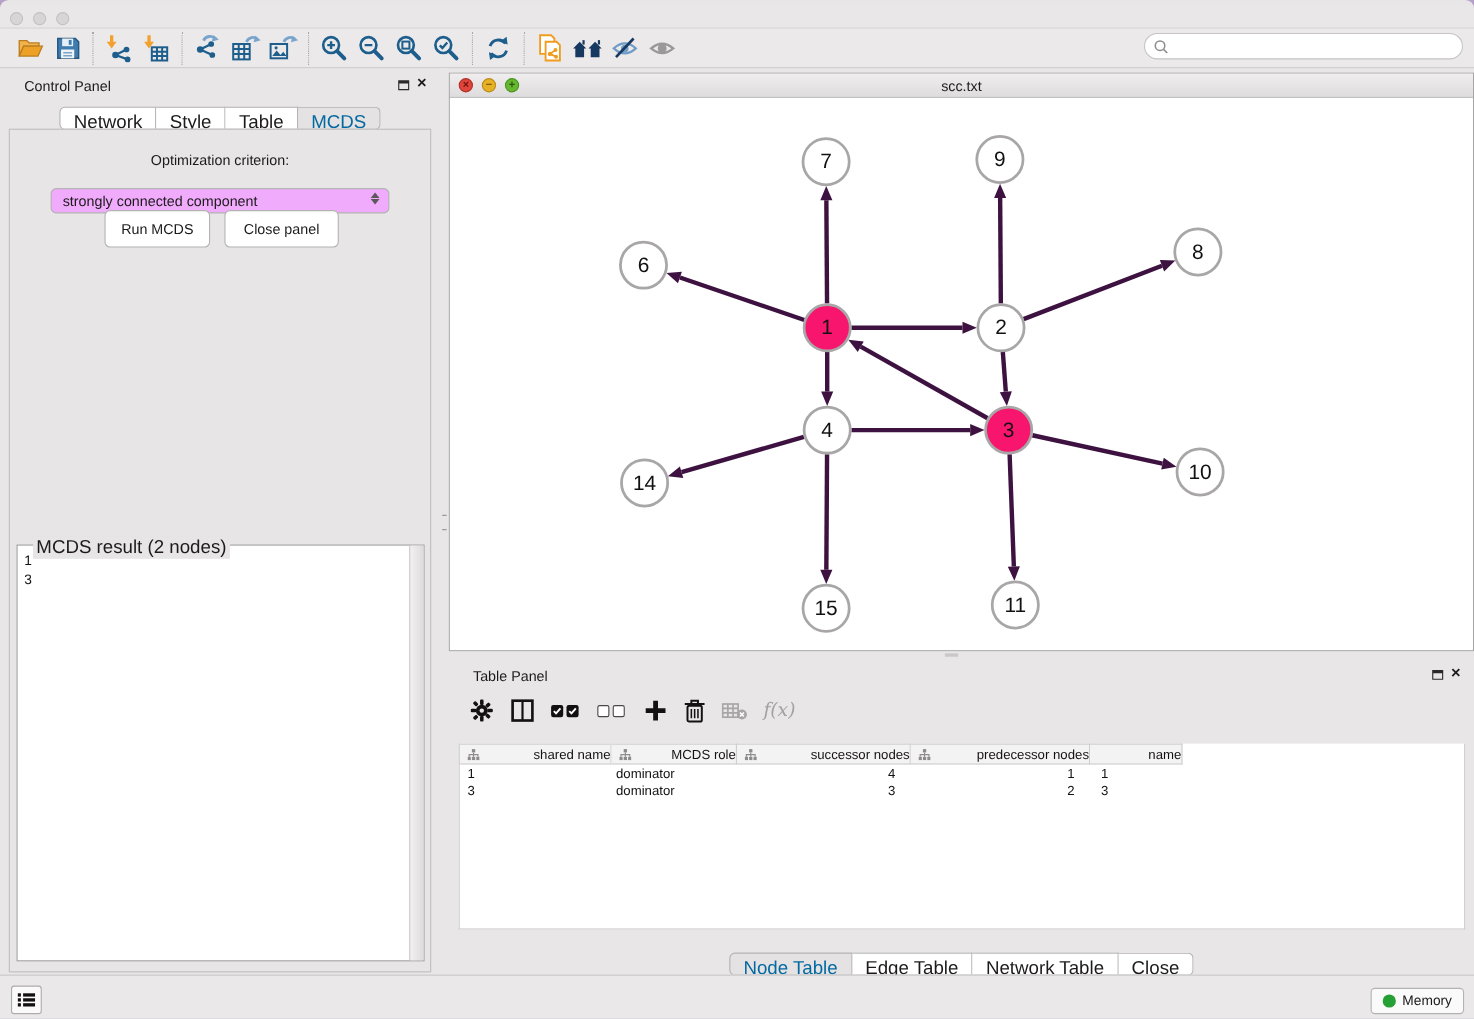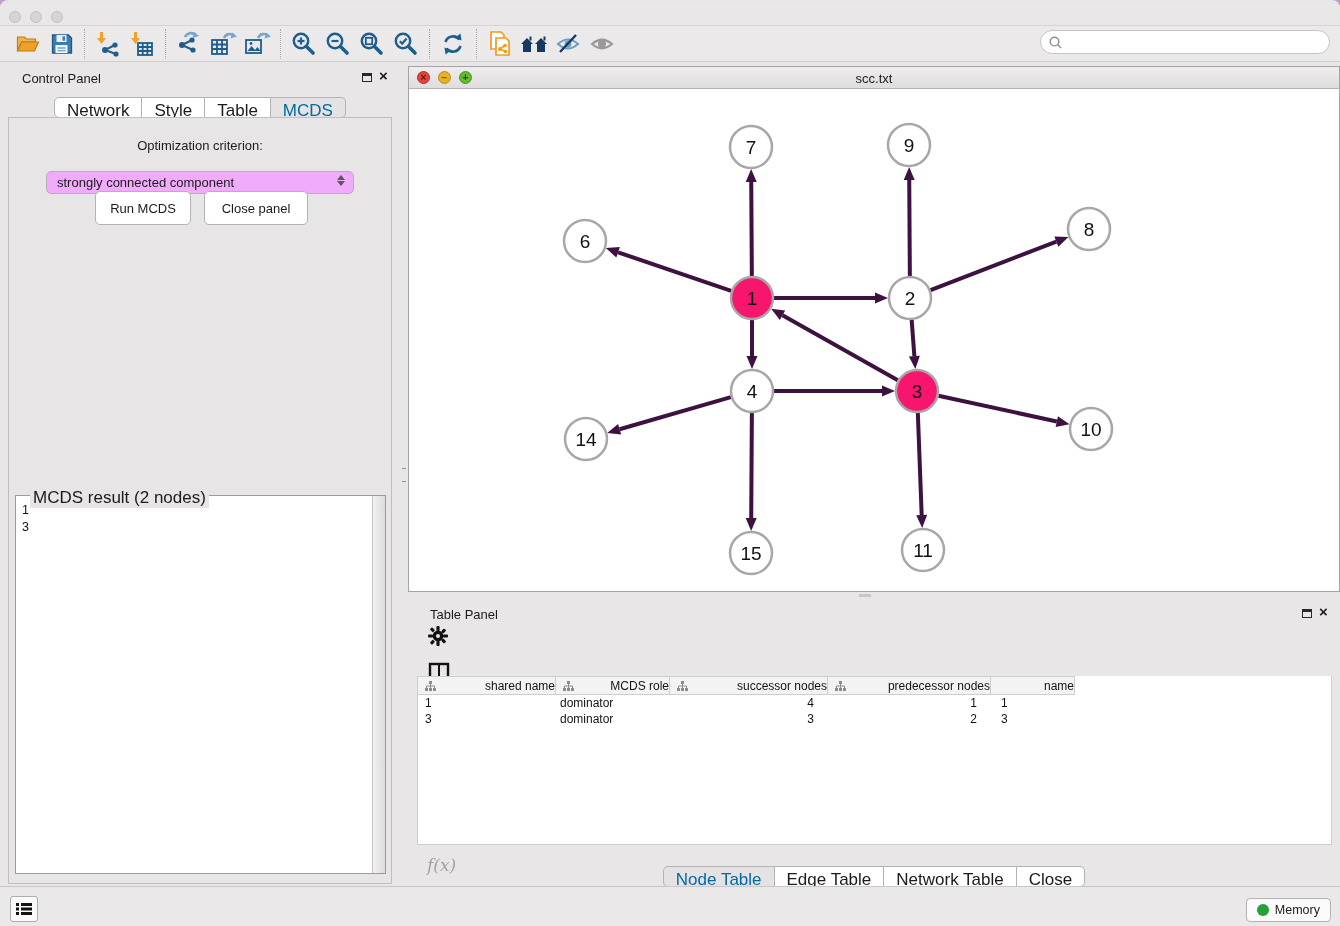--- a/index.html
+++ b/index.html
@@ -80,21 +80,21 @@
   .mdi-close { left:8px; background:#e0443a; border:1px solid #b03028; color:#6d140e; }
   .mdi-min { left:29px; background:#e7b126; border:1px solid #bb8c17; color:#7a5a08; }
   .mdi-max { left:50px; background:#65b830; border:1px solid #4c9420; color:#28570e; }
   .net-title { position:absolute; left:0; right:0; top:4px; text-align:center; font-size:13px; color:#1c1a1b; }
   .net-canvas { position:absolute; left:0; top:22px; width:930px; height:502px; background:#fff; }
 
   
   .table-panel { position:absolute; left:408px; top:598px; width:932px; height:288px; }
   .tp-float { left:894px; } .tp-close { left:911px; }
   .tp-toolbar { position:absolute; left:9px; top:27px; width:915px; height:42px;
-                display:flex; align-items:flex-start; gap:14px; padding-left:10px;flex-direction:column; }
+                display:flex; align-items:center; gap:14px; padding-left:10px; }
   .tp-icon { display:flex; align-items:center; justify-content:center; height:30px; }
   .chk { display:inline-block; width:11px; height:11px; border-radius:2px; margin-right:3px; }
   .chk-on { background:#121011; position:relative; }
   .chk-on svg { position:absolute; left:1px; top:1px; }
   .chk-off { background:#fff; border:1.5px solid #4a4849; }
   .fx-label { font-family:"DejaVu Serif", serif; font-style:italic; font-size:17px; color:#a3a1a2; }
 
   .tbl-body { position:absolute; left:9px; top:78px; width:915px; height:169px; background:#fff;
               border:1px solid #cfcdce; border-top:none; }
   .tbl-header { position:absolute; left:9px; top:78px; height:19px; display:flex; }

